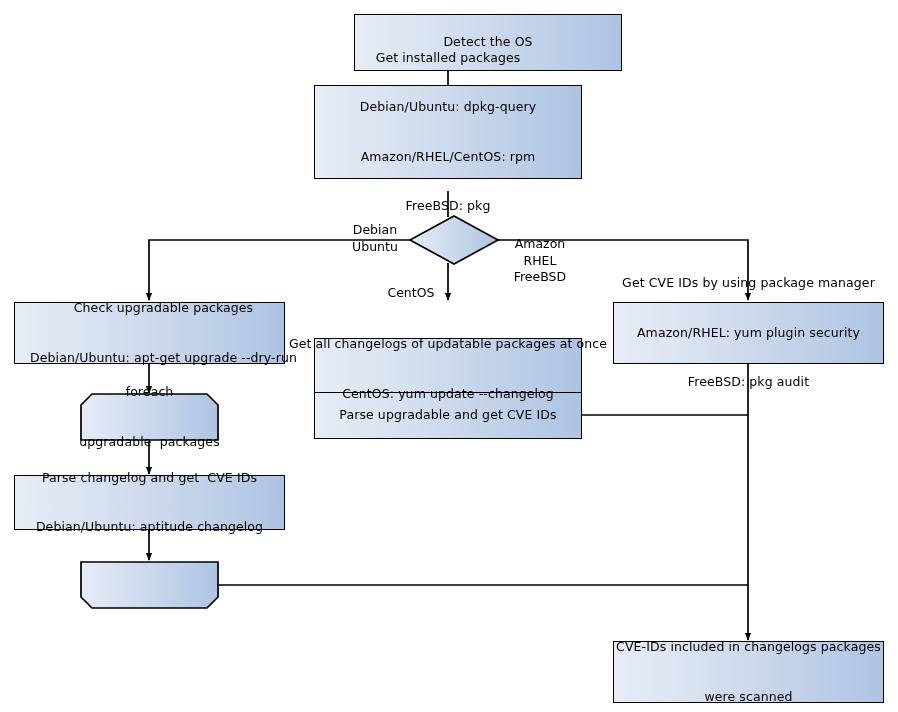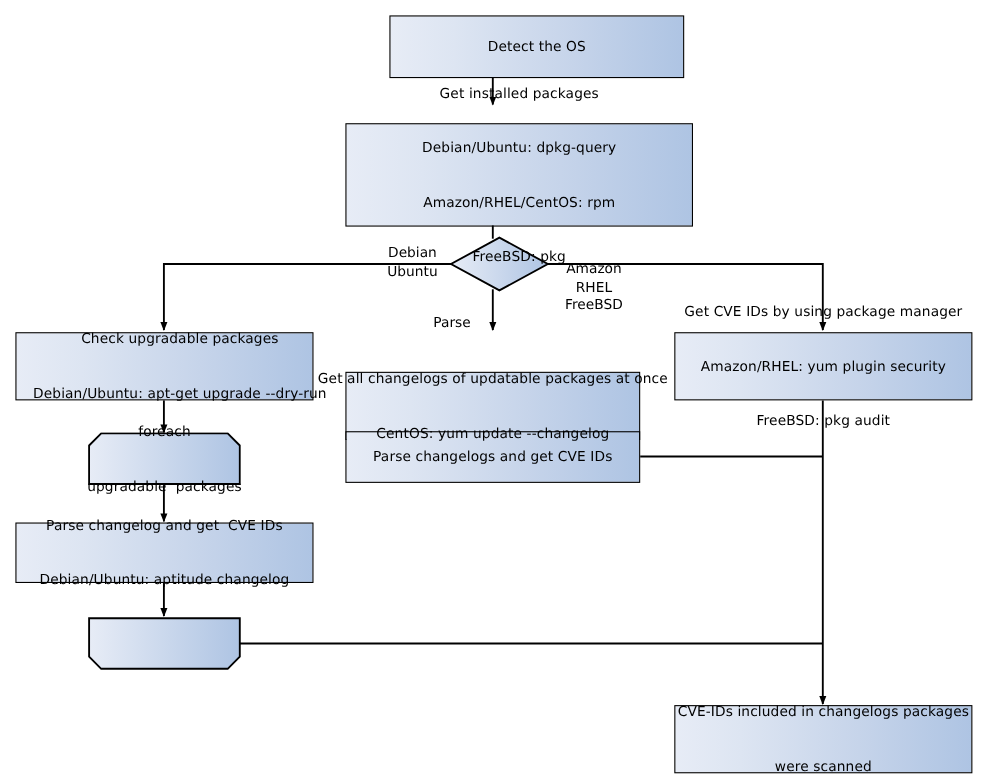--- a/index.html
+++ b/index.html
@@ -116,21 +116,21 @@
       <path d="M748,364 L748,640" marker-end="url(#arrow)"></path>
     </g>
   </svg>
 
   <div class="node box" style="left:314px; top:14px; width:268px; height:57px;margin-left:40px;">
     <div class="label-wrap">
       <span class="txt">Detect the OS</span>
     </div>
   </div>
 
-  <div class="node box" style="left:314px; top:112px; width:316px; height:94px;">
+  <div class="node box" style="left:314px; top:85px; width:268px; height:94px;">
     <div class="label-wrap">
       <span class="txt">Get installed packages</span>
       <span class="txt">Debian/Ubuntu: dpkg-query</span>
       <span class="txt">Amazon/RHEL/CentOS: rpm</span>
       <span class="txt">FreeBSD: pkg</span>
     </div>
   </div>
 
   <div class="diamond" style="left:408px; top:214px; width:92px; height:52px;">
     <svg width="92" height="52" viewBox="0 0 92 52">
@@ -149,21 +149,21 @@
     <span class="txt">Ubuntu</span>
   </div>
 
   <div class="edge-label" style="left:492px; top:192px; width:80px;margin-top:28px;">
     <span class="txt">Amazon</span>
     <span class="txt">RHEL</span>
     <span class="txt">FreeBSD</span>
   </div>
 
   <div class="edge-label" style="left:368px; top:269px; width:70px;">
-    <span class="txt">Parse</span>
+    <span class="txt">CentOS</span>
   </div>
 
   <div class="node box" style="left:14px; top:302px; width:271px; height:62px;padding-left:28px;">
     <div class="label-wrap">
       <span class="txt">Check upgradable packages</span>
       <span class="txt">Debian/Ubuntu: apt-get upgrade --dry-run</span>
     </div>
   </div>
 
   <div class="node box" style="left:314px; top:302px; width:268px; height:62px;margin-top:36px;">
@@ -192,21 +192,21 @@
       <polygon points="12,1 127,1 138,12 138,47 1,47 1,12" fill="url(#gradLoopStart)" stroke="#000000" stroke-width="1.7" vector-effect="non-scaling-stroke"></polygon>
     </svg>
     <div class="label-wrap">
       <span class="txt">foreach</span>
       <span class="txt">upgradable  packages</span>
     </div>
   </div>
 
   <div class="node box" style="left:314px; top:392px; width:268px; height:47px;">
     <div class="label-wrap">
-      <span class="txt">Parse changelogs and get CVE IDs</span>
+      <span class="txt">Parse upgradable and get CVE IDs</span>
     </div>
   </div>
 
   <div class="node box" style="left:14px; top:475px; width:271px; height:55px;">
     <div class="label-wrap">
       <span class="txt">Parse changelog and get  CVE IDs</span>
       <span class="txt">Debian/Ubuntu: aptitude changelog</span>
     </div>
   </div>
 

